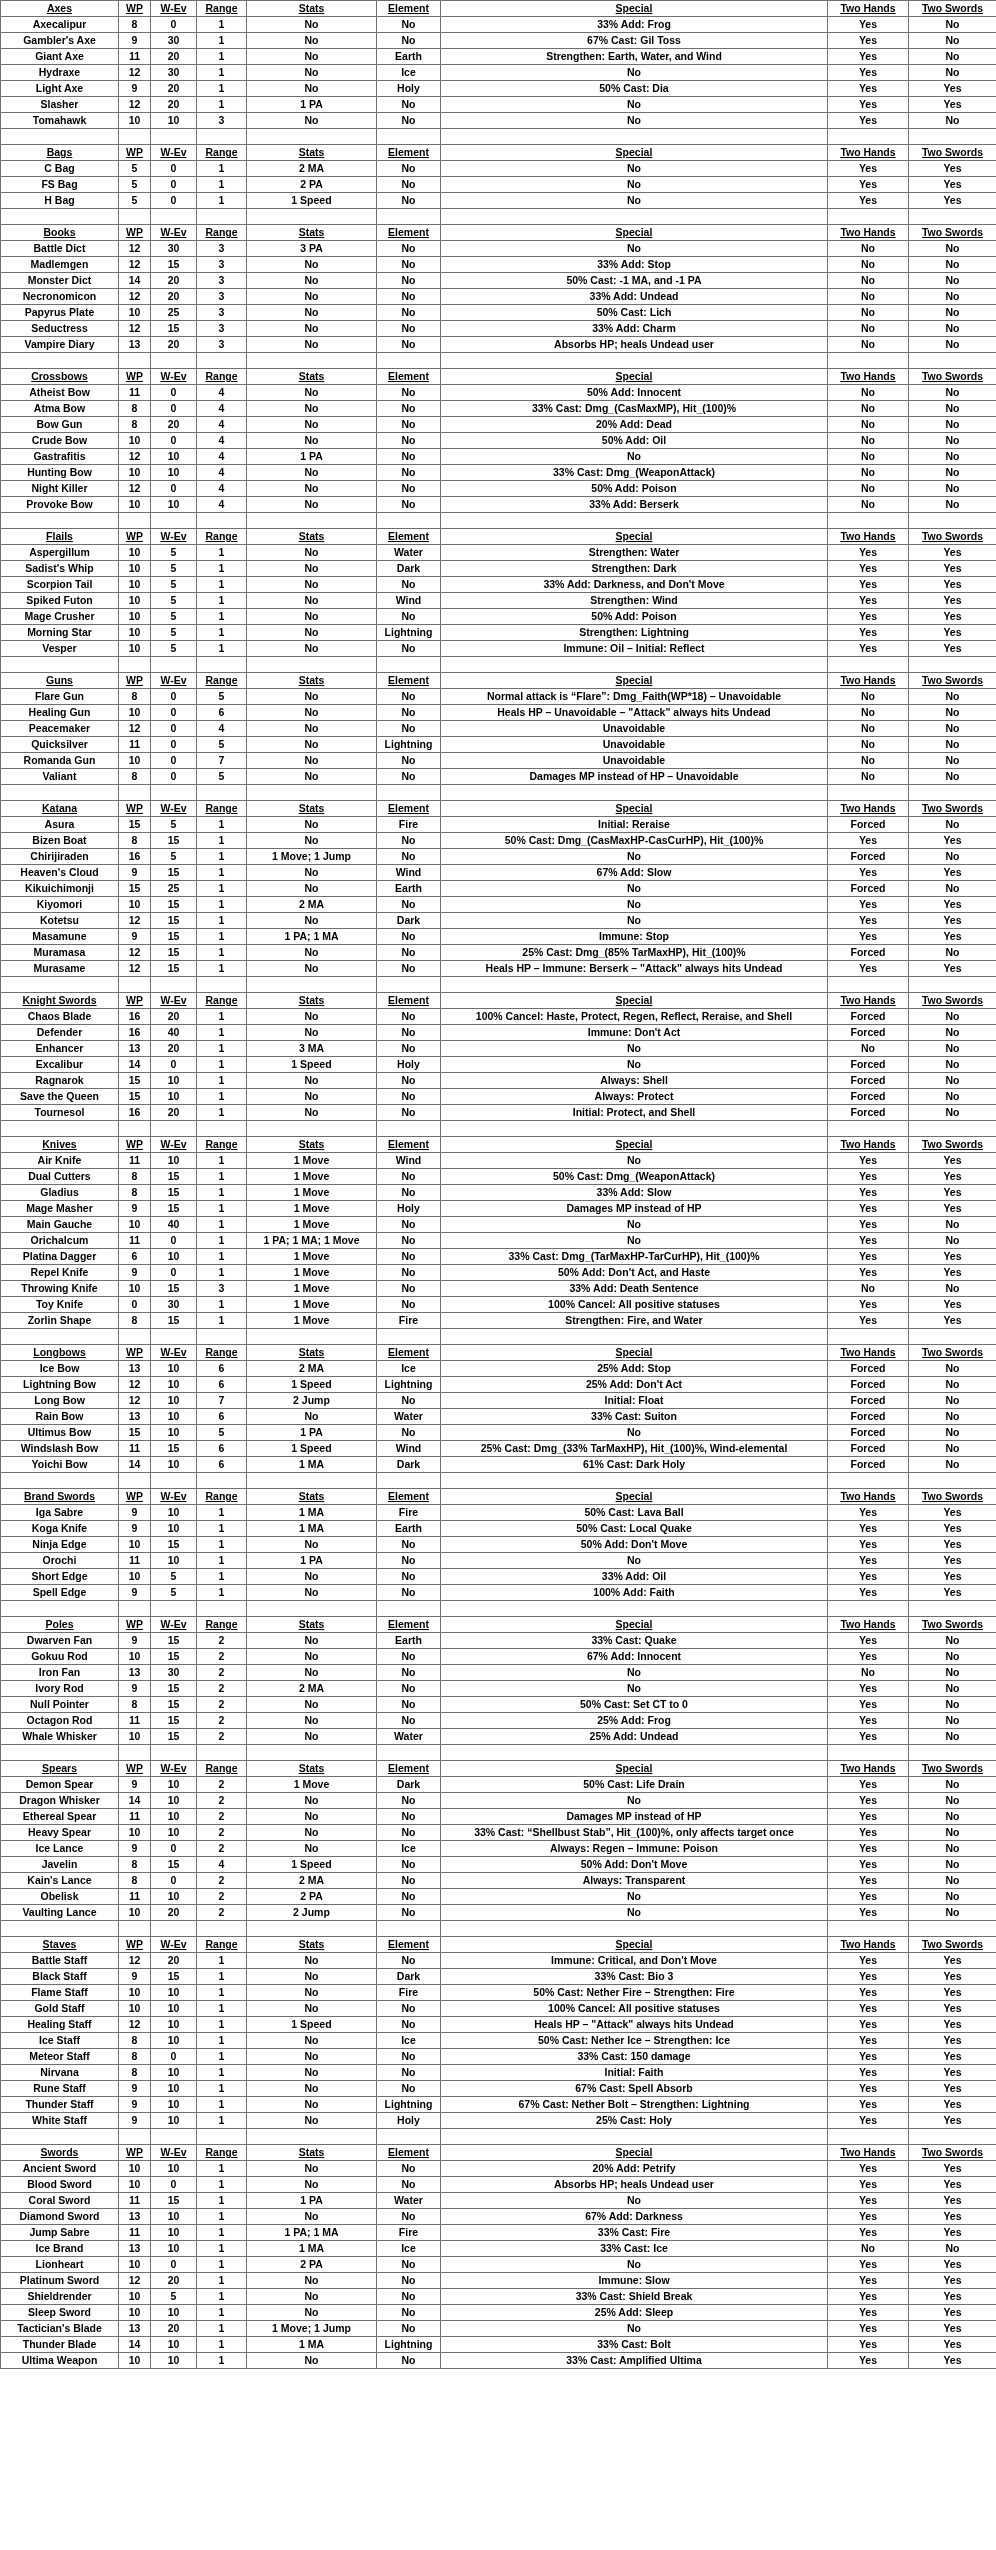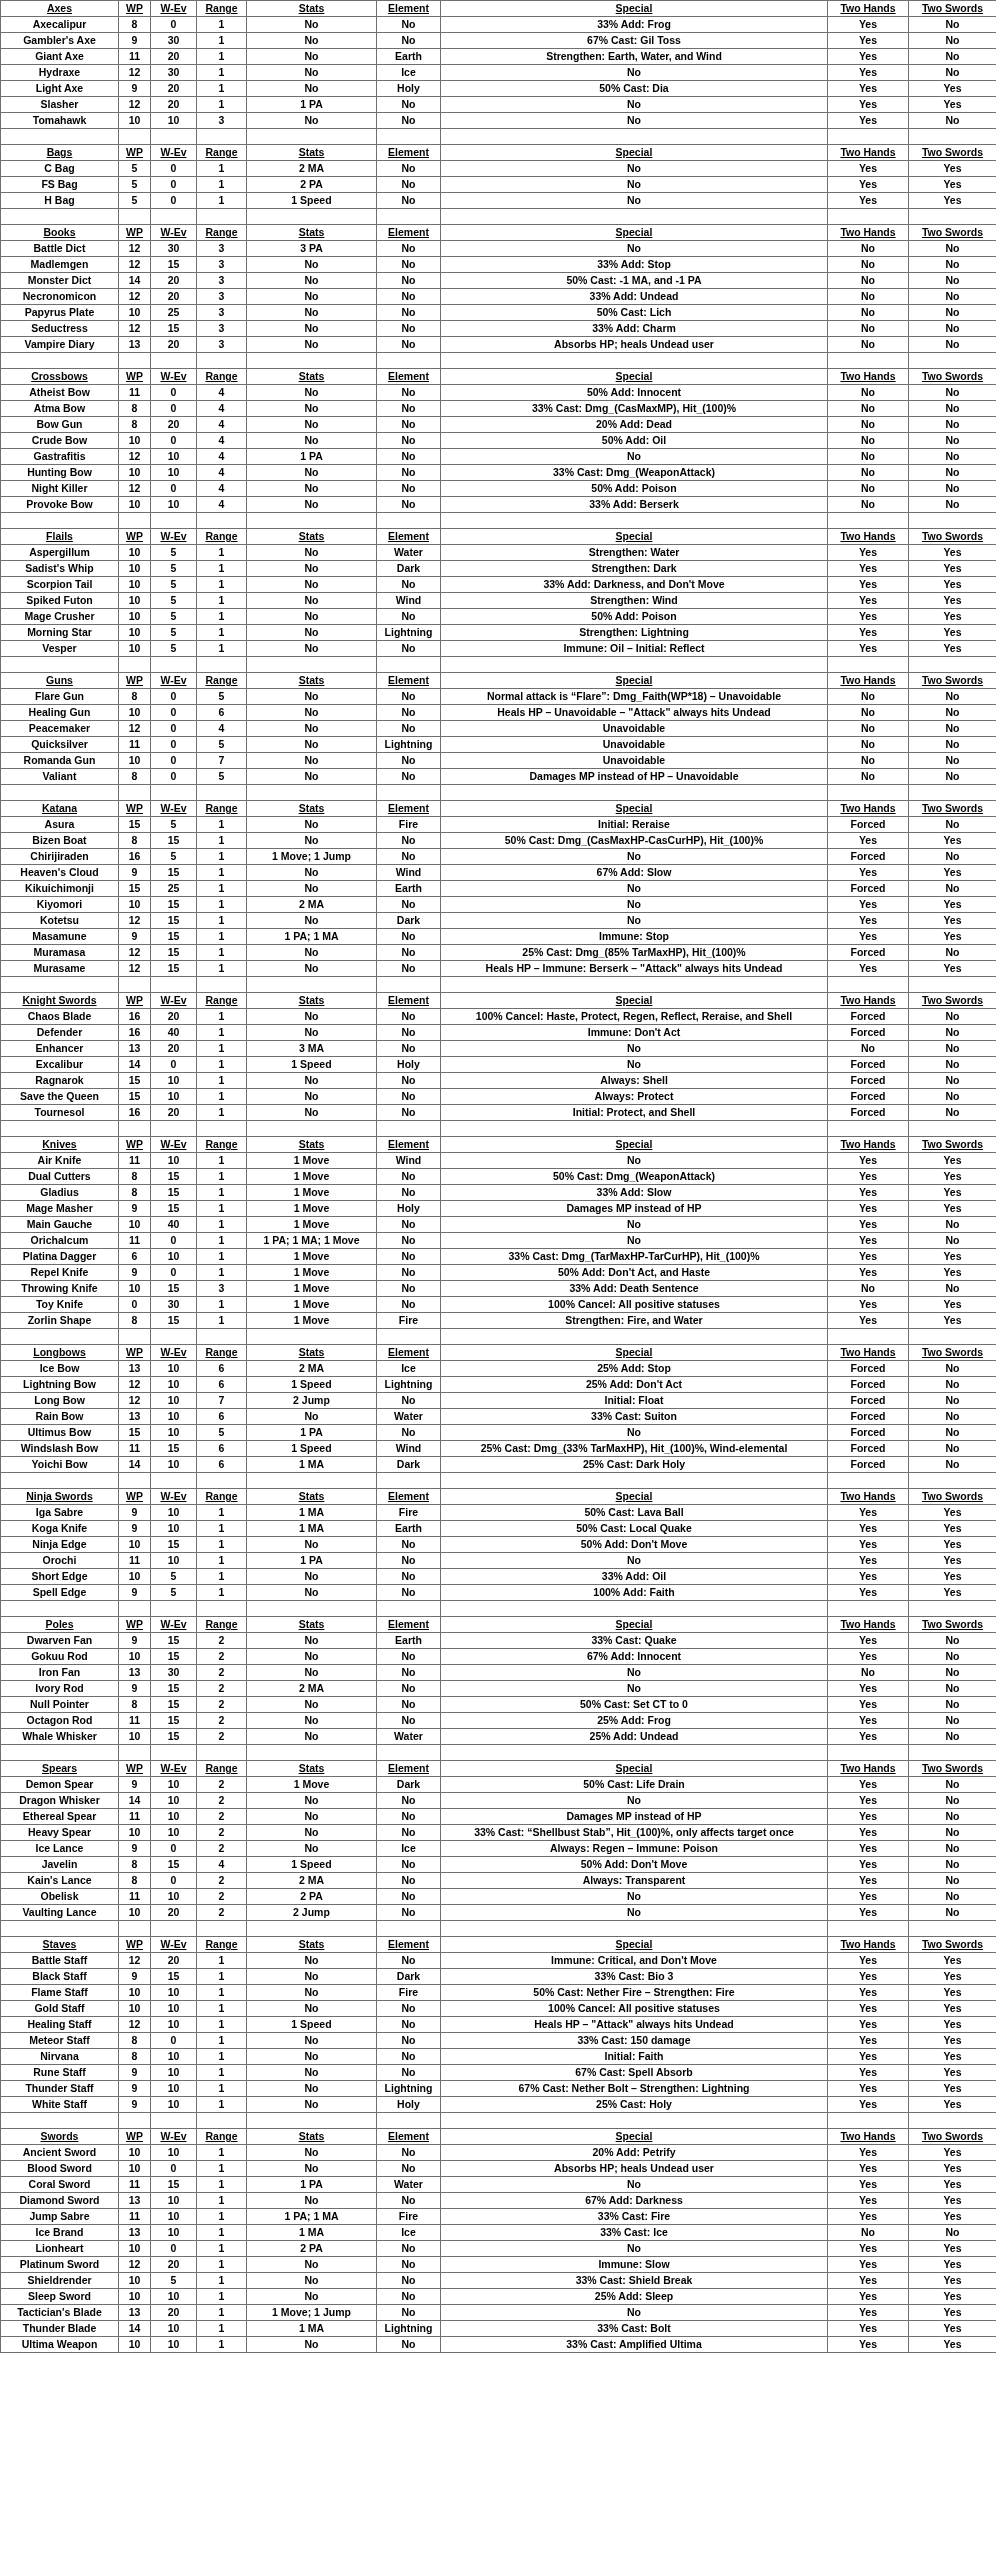--- a/index.html
+++ b/index.html
@@ -1042,37 +1042,37 @@
           <td>Forced</td>
           <td>No</td>
         </tr>
         <tr class="data-row">
           <td>Yoichi Bow</td>
           <td>14</td>
           <td>10</td>
           <td>6</td>
           <td>1 MA</td>
           <td>Dark</td>
-          <td>25% Cast: Dark Holy</td>
+          <td>61% Cast: Dark Holy</td>
           <td>Forced</td>
           <td>No</td>
         </tr>
         <tr class="spacer-row">
           <td></td>
           <td></td>
           <td></td>
           <td></td>
           <td></td>
           <td></td>
           <td></td>
           <td></td>
           <td></td>
         </tr>
         <tr class="header-row">
-          <td><span>Ninja Swords</span></td>
+          <td><span>Brand Swords</span></td>
           <td><span>WP</span></td>
           <td><span>W-Ev</span></td>
           <td><span>Range</span></td>
           <td><span>Stats</span></td>
           <td><span>Element</span></td>
           <td><span>Special</span></td>
           <td><span>Two Hands</span></td>
           <td><span>Two Swords</span></td>
         </tr>
         <tr class="data-row">
@@ -1432,20 +1432,31 @@
           <td>12</td>
           <td>10</td>
           <td>1</td>
           <td>1 Speed</td>
           <td>No</td>
           <td>Heals HP – "Attack" always hits Undead</td>
           <td>Yes</td>
           <td>Yes</td>
         </tr>
         <tr class="data-row">
+          <td>Ice Staff</td>
+          <td>8</td>
+          <td>10</td>
+          <td>1</td>
+          <td>No</td>
+          <td>Ice</td>
+          <td>50% Cast: Nether Ice – Strengthen: Ice</td>
+          <td>Yes</td>
+          <td>Yes</td>
+        </tr>
+        <tr class="data-row">
           <td>Meteor Staff</td>
           <td>8</td>
           <td>0</td>
           <td>1</td>
           <td>No</td>
           <td>No</td>
           <td>33% Cast: 150 damage</td>
           <td>Yes</td>
           <td>Yes</td>
         </tr>

